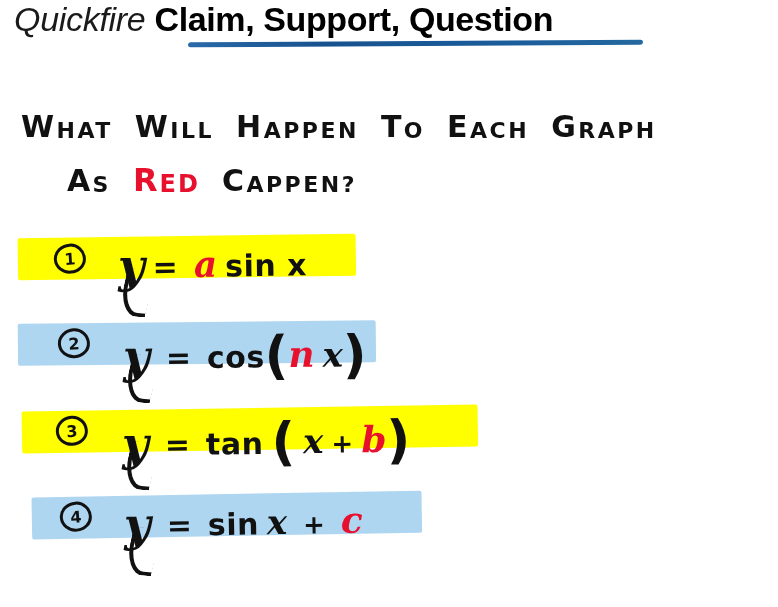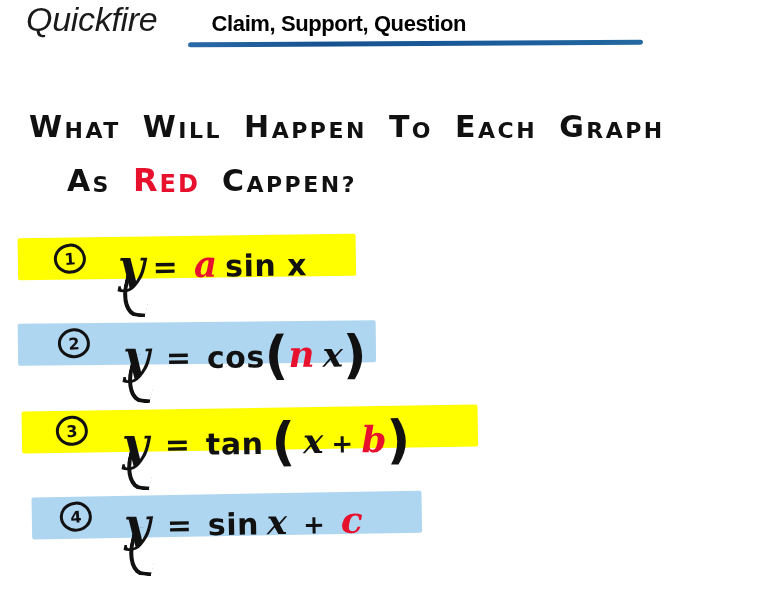--- a/index.html
+++ b/index.html
@@ -24,49 +24,47 @@
     white-space: nowrap;
     line-height: 1;
   }
   #slide-title .t-light {
     font-family: "Liberation Sans", sans-serif;
     font-style: italic;
     font-weight: 400;
     font-size: 34px;
     color: #1a1a1a;
     letter-spacing: -0.3px;
-    margin-left: 12px;
   }
   #slide-title .t-bold {
     font-family: "Liberation Sans", sans-serif;
     font-style: normal;
     font-weight: 700;
-    font-size: 22px;
+    font-size: 34px;
     color: #000000;
     letter-spacing: -0.4px;
-    margin-left: 33px;
   }
   #title-underline {
     position: absolute;
     left: 188px;
     top: 41px;
     width: 455px;
     height: 5px;
     background: linear-gradient(90deg, #2a6aa8 0%, #17528f 30%, #1b5c9b 70%, #24699f 100%);
     border-radius: 3px;
     transform: rotate(-0.35deg);
   }
 
   
   #question-line-1, #question-line-2 {
     position: absolute;
     white-space: pre;
     line-height: 1;
   }
-  #question-line-1 { left: 20px; top: 96px; }
+  #question-line-1 { left: 12px; top: 96px; }
   #question-line-2 { left: 58px; top: 148px; }
 
   .qcap {
     font-family: "DejaVu Sans", sans-serif;
     font-weight: 700;
     font-size: 30px;
     color: #111111;
     letter-spacing: 2.5px;
   }
   .qsm {

